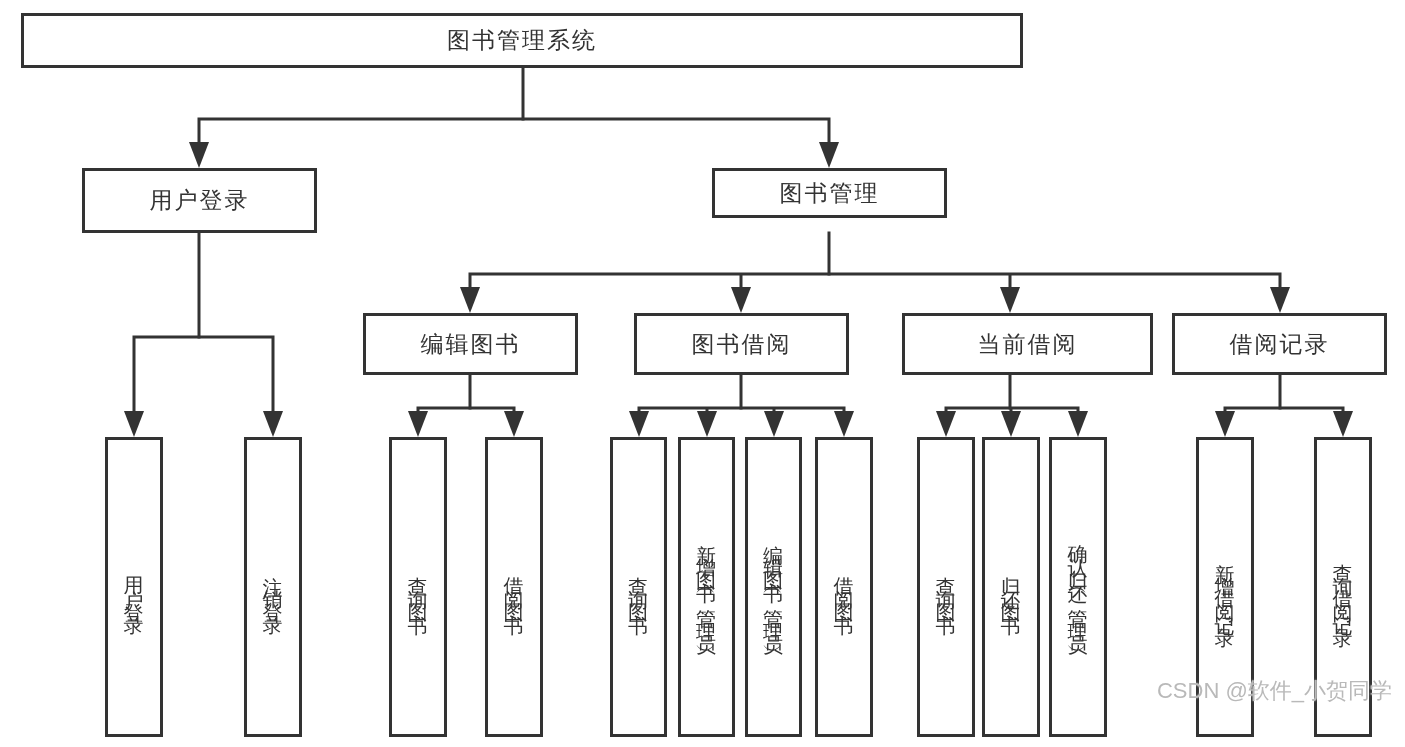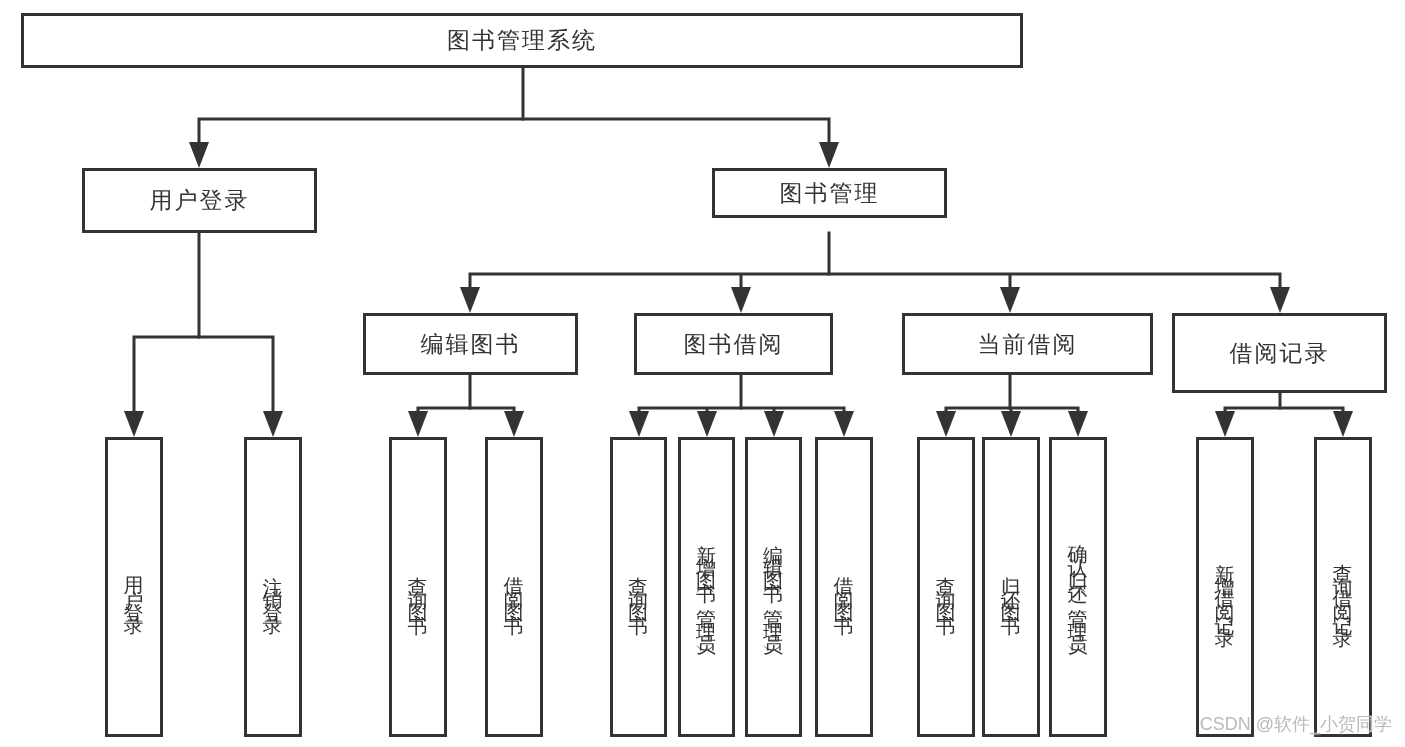--- a/index.html
+++ b/index.html
@@ -12,22 +12,22 @@
     display:flex;align-items:center;justify-content:center;color:#333333;
   }
   .hlabel{font-size:23px;letter-spacing:2px;white-space:nowrap;color:#333333;}
   .vlabel{
     writing-mode:vertical-rl;text-orientation:mixed;
     font-size:20px;letter-spacing:13px;line-height:1;color:#333333;white-space:nowrap;
   }
   #connectors{position:absolute;left:0;top:0;z-index:0;}
   .node{z-index:1;}
   #watermark{
-    position:absolute;top:712px;right:13px;z-index:5;
-    font-size:18px;color:#b9b9b9;text-shadow:0 0 2px #ffffff;white-space:nowrap;
+    position:absolute;top:676px;right:13px;z-index:5;
+    font-size:22px;color:#b9b9b9;text-shadow:0 0 2px #ffffff;white-space:nowrap;
   }
 </style>
 </head>
 <body>
 
 <div id="canvas">
 
   <svg id="connectors" width="1405" height="747" viewBox="0 0 1405 747">
     <g stroke="#333333" stroke-width="3" fill="none" stroke-linecap="square">
       <path d="M523 68 V119"></path>
@@ -72,27 +72,27 @@
   <div class="node" style="left:82px;top:168px;width:235px;height:65px;">
     <span class="hlabel">用户登录</span>
   </div>
   <div class="node" style="left:712px;top:168px;width:235px;height:50px;">
     <span class="hlabel">图书管理</span>
   </div>
 
   <div class="node" style="left:363px;top:313px;width:215px;height:62px;">
     <span class="hlabel">编辑图书</span>
   </div>
-  <div class="node" style="left:634px;top:313px;width:199px;height:62px;">
+  <div class="node" style="left:634px;top:313px;width:215px;height:62px;">
     <span class="hlabel">图书借阅</span>
   </div>
   <div class="node" style="left:902px;top:313px;width:251px;height:62px;">
     <span class="hlabel">当前借阅</span>
   </div>
-  <div class="node" style="left:1172px;top:313px;width:215px;height:80px;">
+  <div class="node" style="left:1172px;top:313px;width:215px;height:62px;">
     <span class="hlabel">借阅记录</span>
   </div>
 
   <div class="node" style="left:105px;top:437px;width:58px;height:300px;">
     <span class="vlabel">用户登录</span>
   </div>
   <div class="node" style="left:244px;top:437px;width:58px;height:300px;">
     <span class="vlabel">注销登录</span>
   </div>
 

